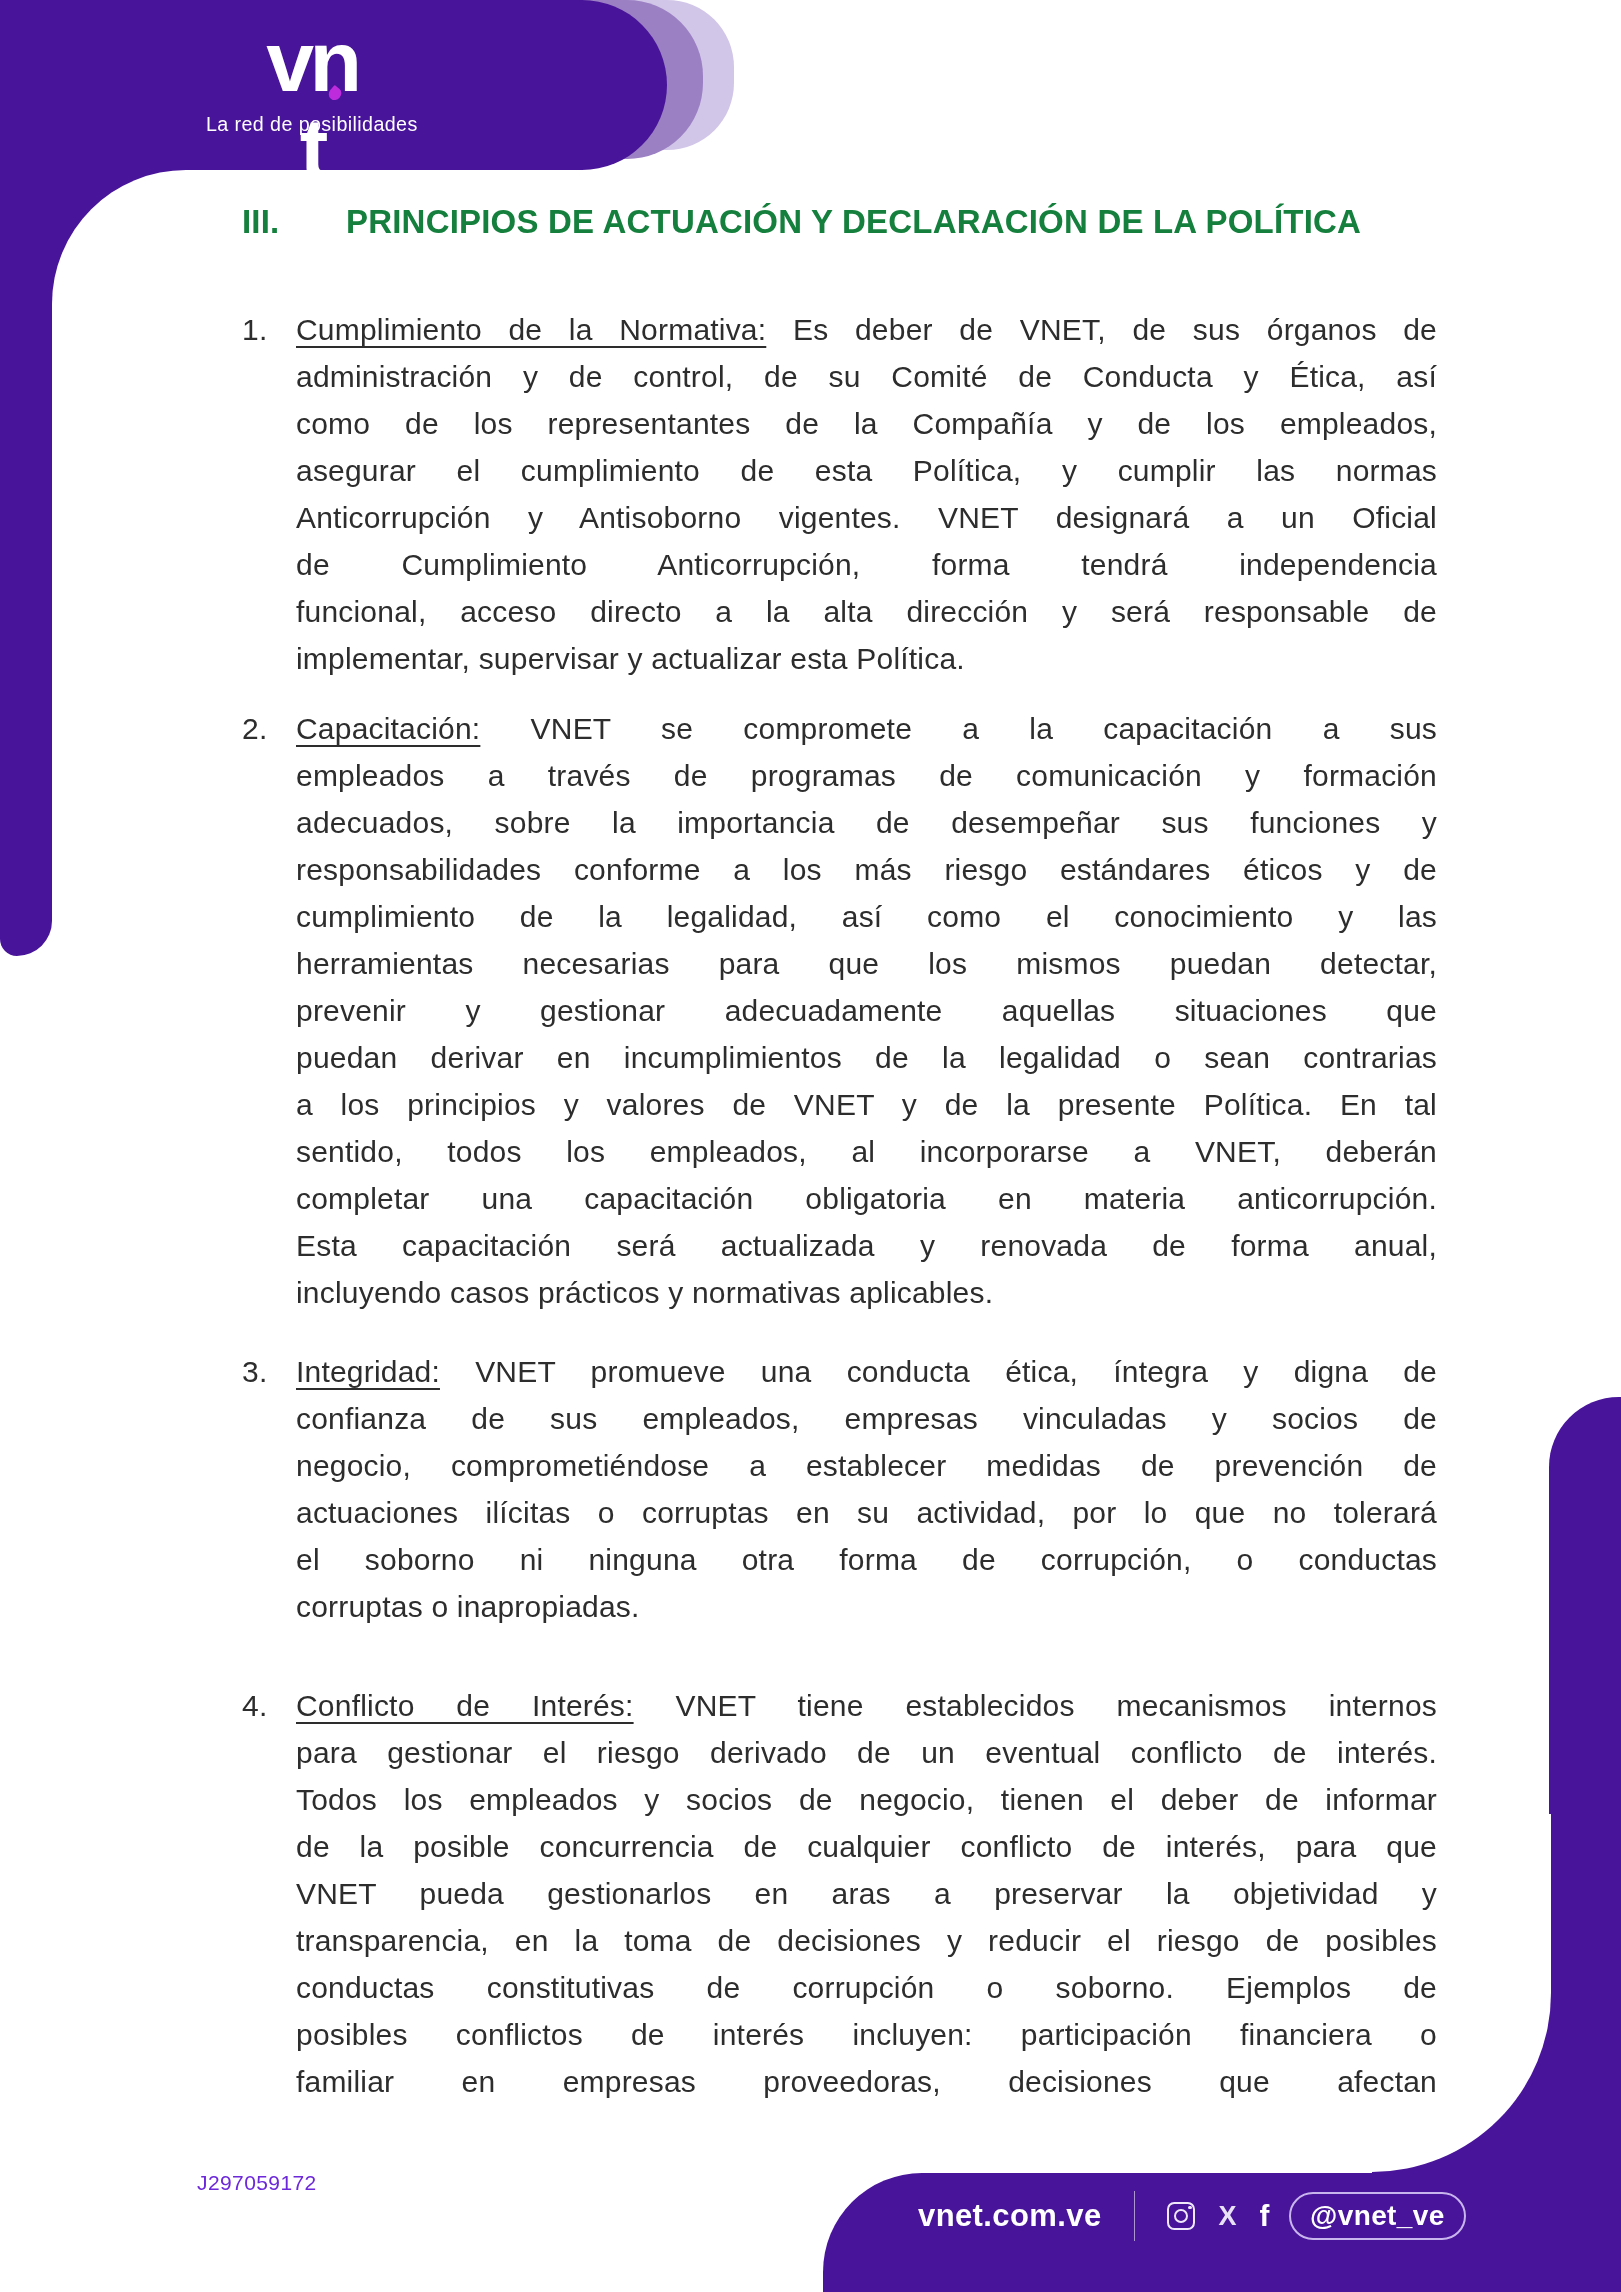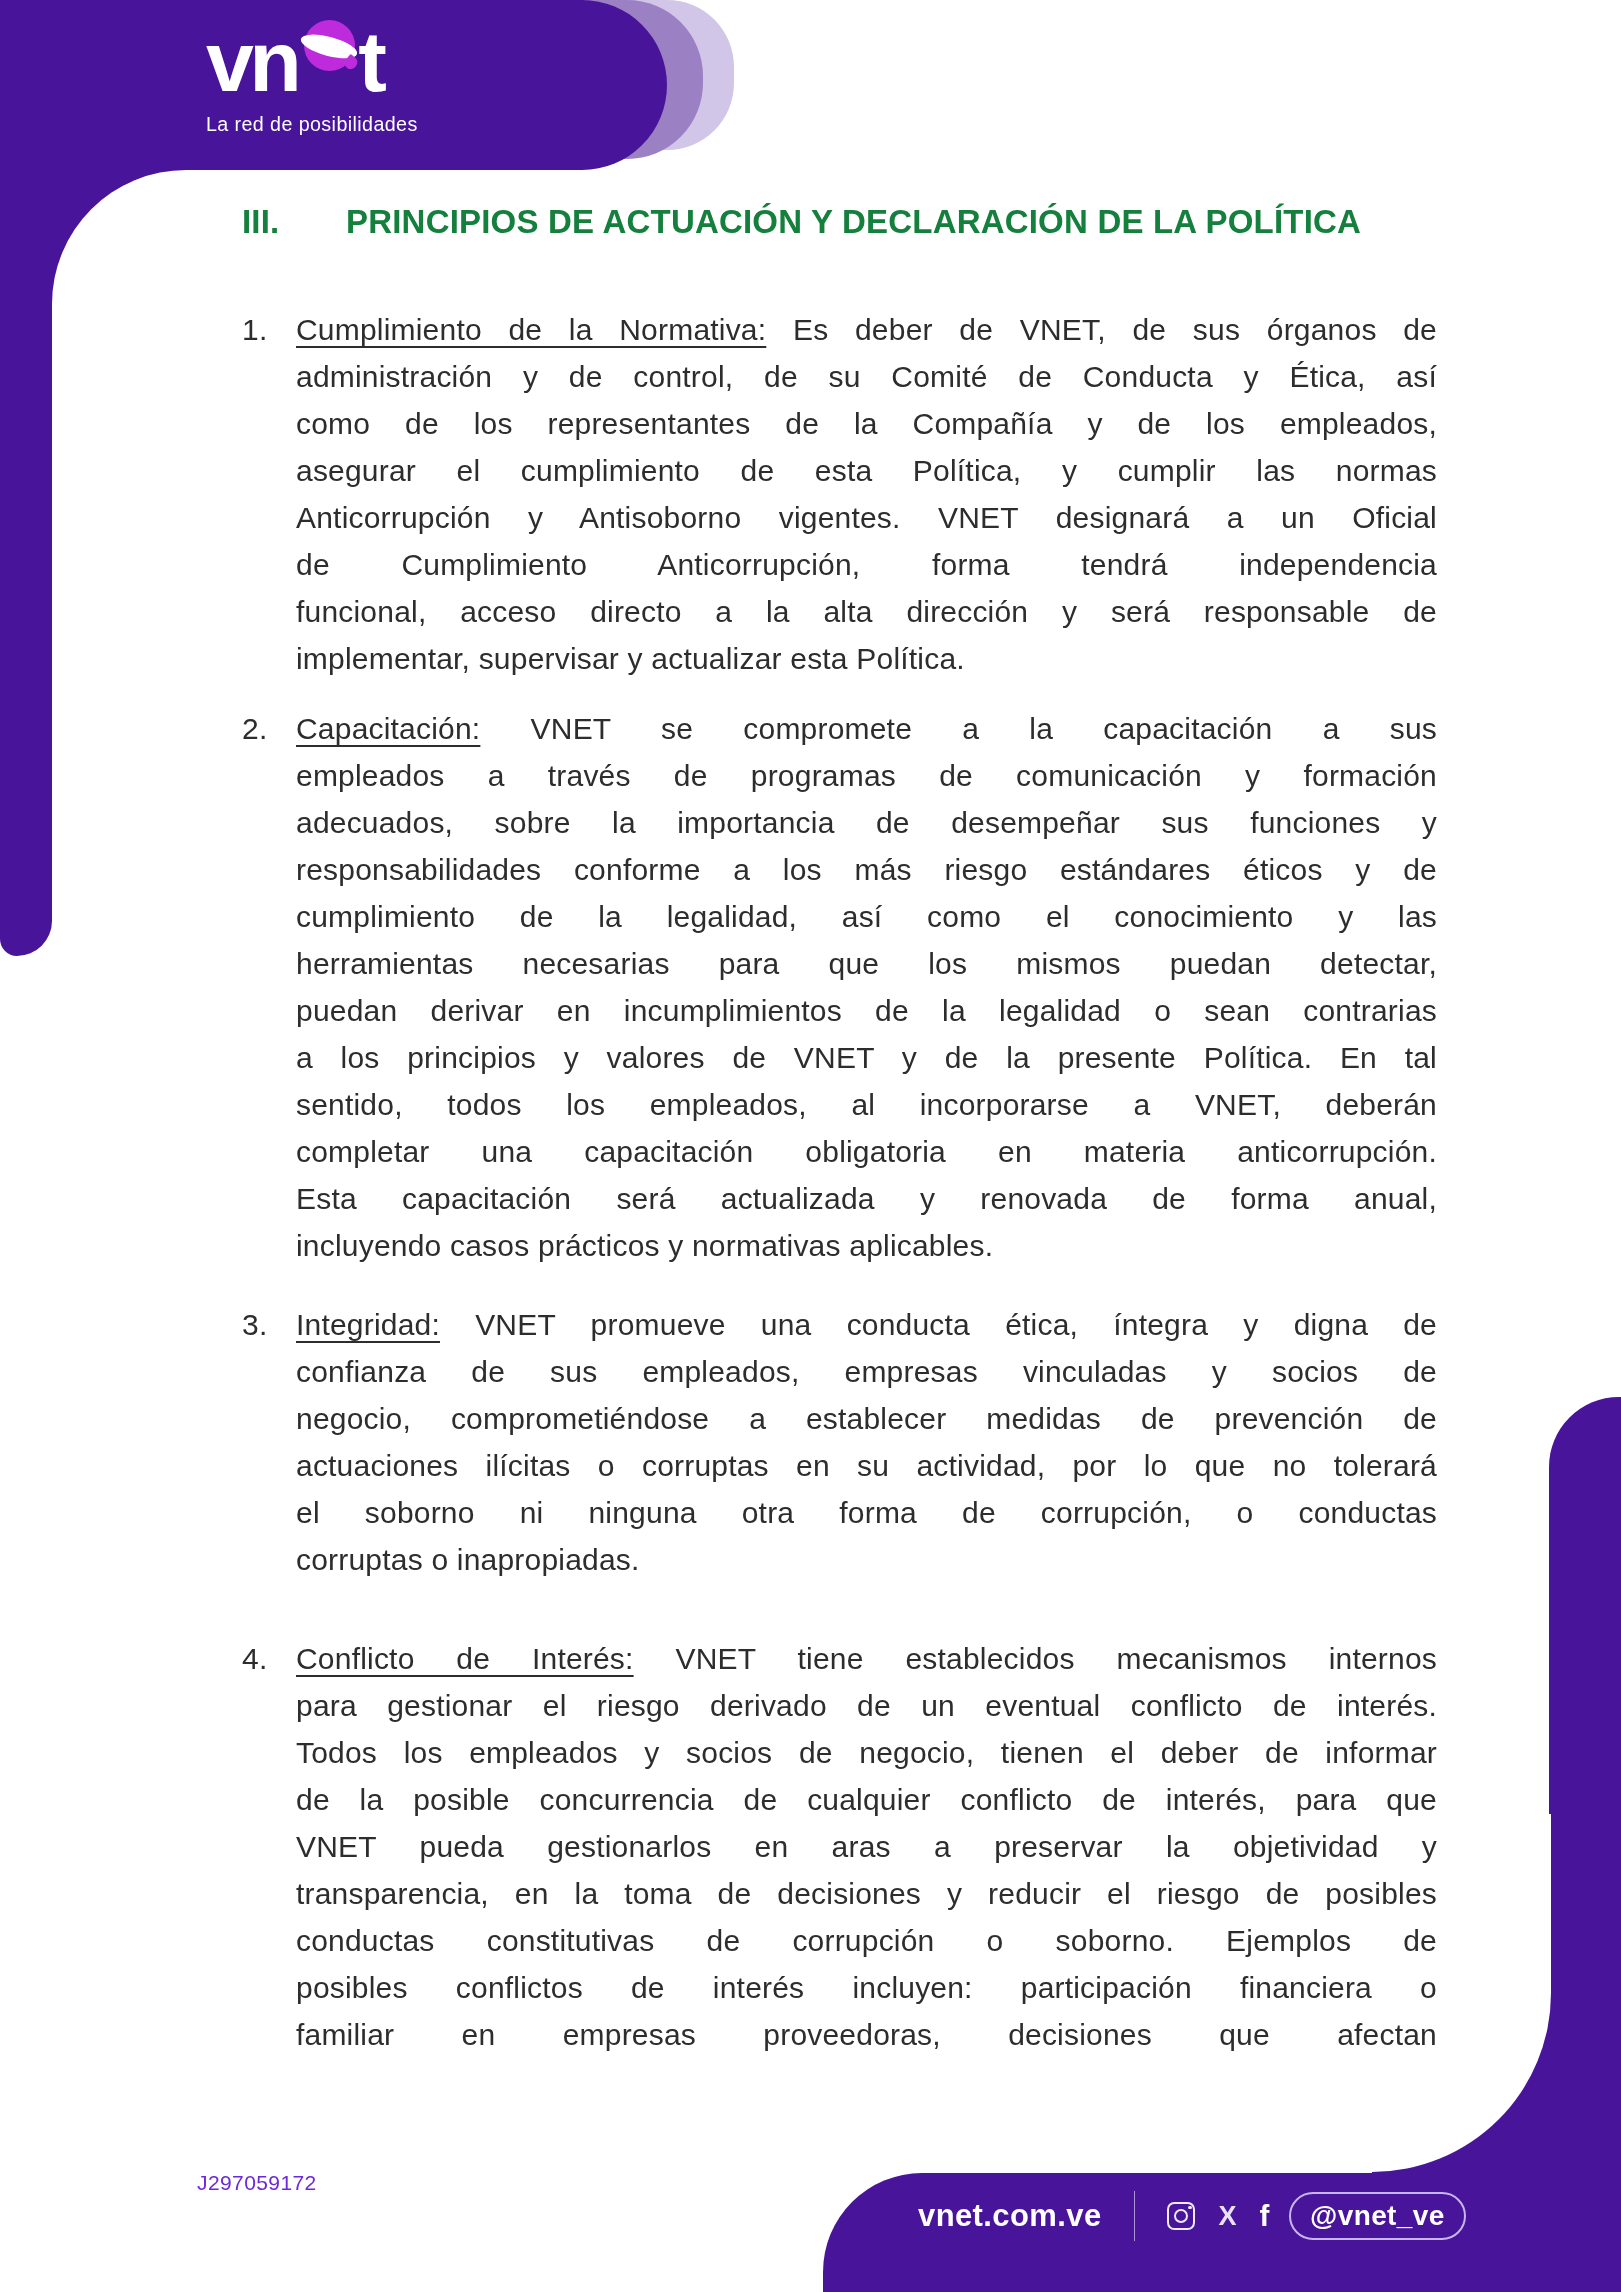--- a/index.html
+++ b/index.html
@@ -15,21 +15,21 @@
   .shape-dark{left:0;top:0;width:667px;height:170px;border-radius:0 85px 85px 0;}
   .left-strip{left:0;top:0;width:52px;height:956px;border-radius:0 0 41px 19.7px;}
   .tl-patch{left:52px;top:170px;width:134px;height:134px;}
   .tl-mask{left:52px;top:170px;width:322px;height:322px;background:#fff;border-top-left-radius:134px;}
   .right-strip{left:1549px;top:1397px;width:73px;height:896px;border-top-left-radius:70px;}
   .br-patch{left:1372px;top:1994px;width:178px;height:179px;}
   .br-mask{left:1193px;top:1814px;width:358px;height:358px;background:#fff;border-bottom-right-radius:179px;}
   .footer-band{left:823px;top:2173px;width:799px;height:120px;border-top-left-radius:99px;}
   
   .logo{left:206px;top:19.7px;color:#fff;}
-  .logo-word{display:flex;align-items:flex-start;height:90px;}
+  .logo-word{display:flex;align-items:center;height:90px;flex-direction:column;}
   .logo-letters{font-size:86px;font-weight:bold;letter-spacing:-4.5px;line-height:82px;}
   .logo-e{position:relative;width:51px;height:51px;border-radius:50%;margin:0 3.6px 5.4px 6.3px;}
   .logo-e::before{content:"";position:absolute;left:-8%;top:33%;width:114%;height:37%;
     background:#fff;border-radius:50%;transform:rotate(15deg);}
   .logo-e::after{content:"";position:absolute;right:-1.8px;bottom:1.8px;width:11.6px;height:13.4px;
     border-radius:10% 60% 60% 60%;transform:rotate(40deg);}
   .logo-tagline{font-size:19.7px;letter-spacing:0.4px;margin-top:3.6px;font-weight:400;}
   
   .content{left:242px;top:202px;width:1195px;color:#2d2d2d;}
   .doc-heading{display:flex;font-size:33px;font-weight:bold;color:#15803d;
@@ -101,20 +101,21 @@
           <div class="ln last">implementar, supervisar y actualizar esta Política.</div>
         </div>
         <div class="item">
           <span class="num">2.</span>
           <div class="ln"><span class="label">Capacitación:</span><span> VNET se compromete a la capacitación a sus</span></div>
           <div class="ln">empleados a través de programas de comunicación y formación</div>
           <div class="ln">adecuados, sobre la importancia de desempeñar sus funciones y</div>
           <div class="ln">responsabilidades conforme a los más riesgo estándares éticos y de</div>
           <div class="ln">cumplimiento de la legalidad, así como el conocimiento y las</div>
           <div class="ln">herramientas necesarias para que los mismos puedan detectar,</div>
+          <div class="ln">prevenir y gestionar adecuadamente aquellas situaciones que</div>
           <div class="ln">puedan derivar en incumplimientos de la legalidad o sean contrarias</div>
           <div class="ln">a los principios y valores de VNET y de la presente Política. En tal</div>
           <div class="ln">sentido, todos los empleados, al incorporarse a VNET, deberán</div>
           <div class="ln">completar una capacitación obligatoria en materia anticorrupción.</div>
           <div class="ln">Esta capacitación será actualizada y renovada de forma anual,</div>
           <div class="ln last">incluyendo casos prácticos y normativas aplicables.</div>
         </div>
         <div class="item">
           <span class="num">3.</span>
           <div class="ln"><span class="label">Integridad:</span><span> VNET promueve una conducta ética, íntegra y digna de</span></div>

